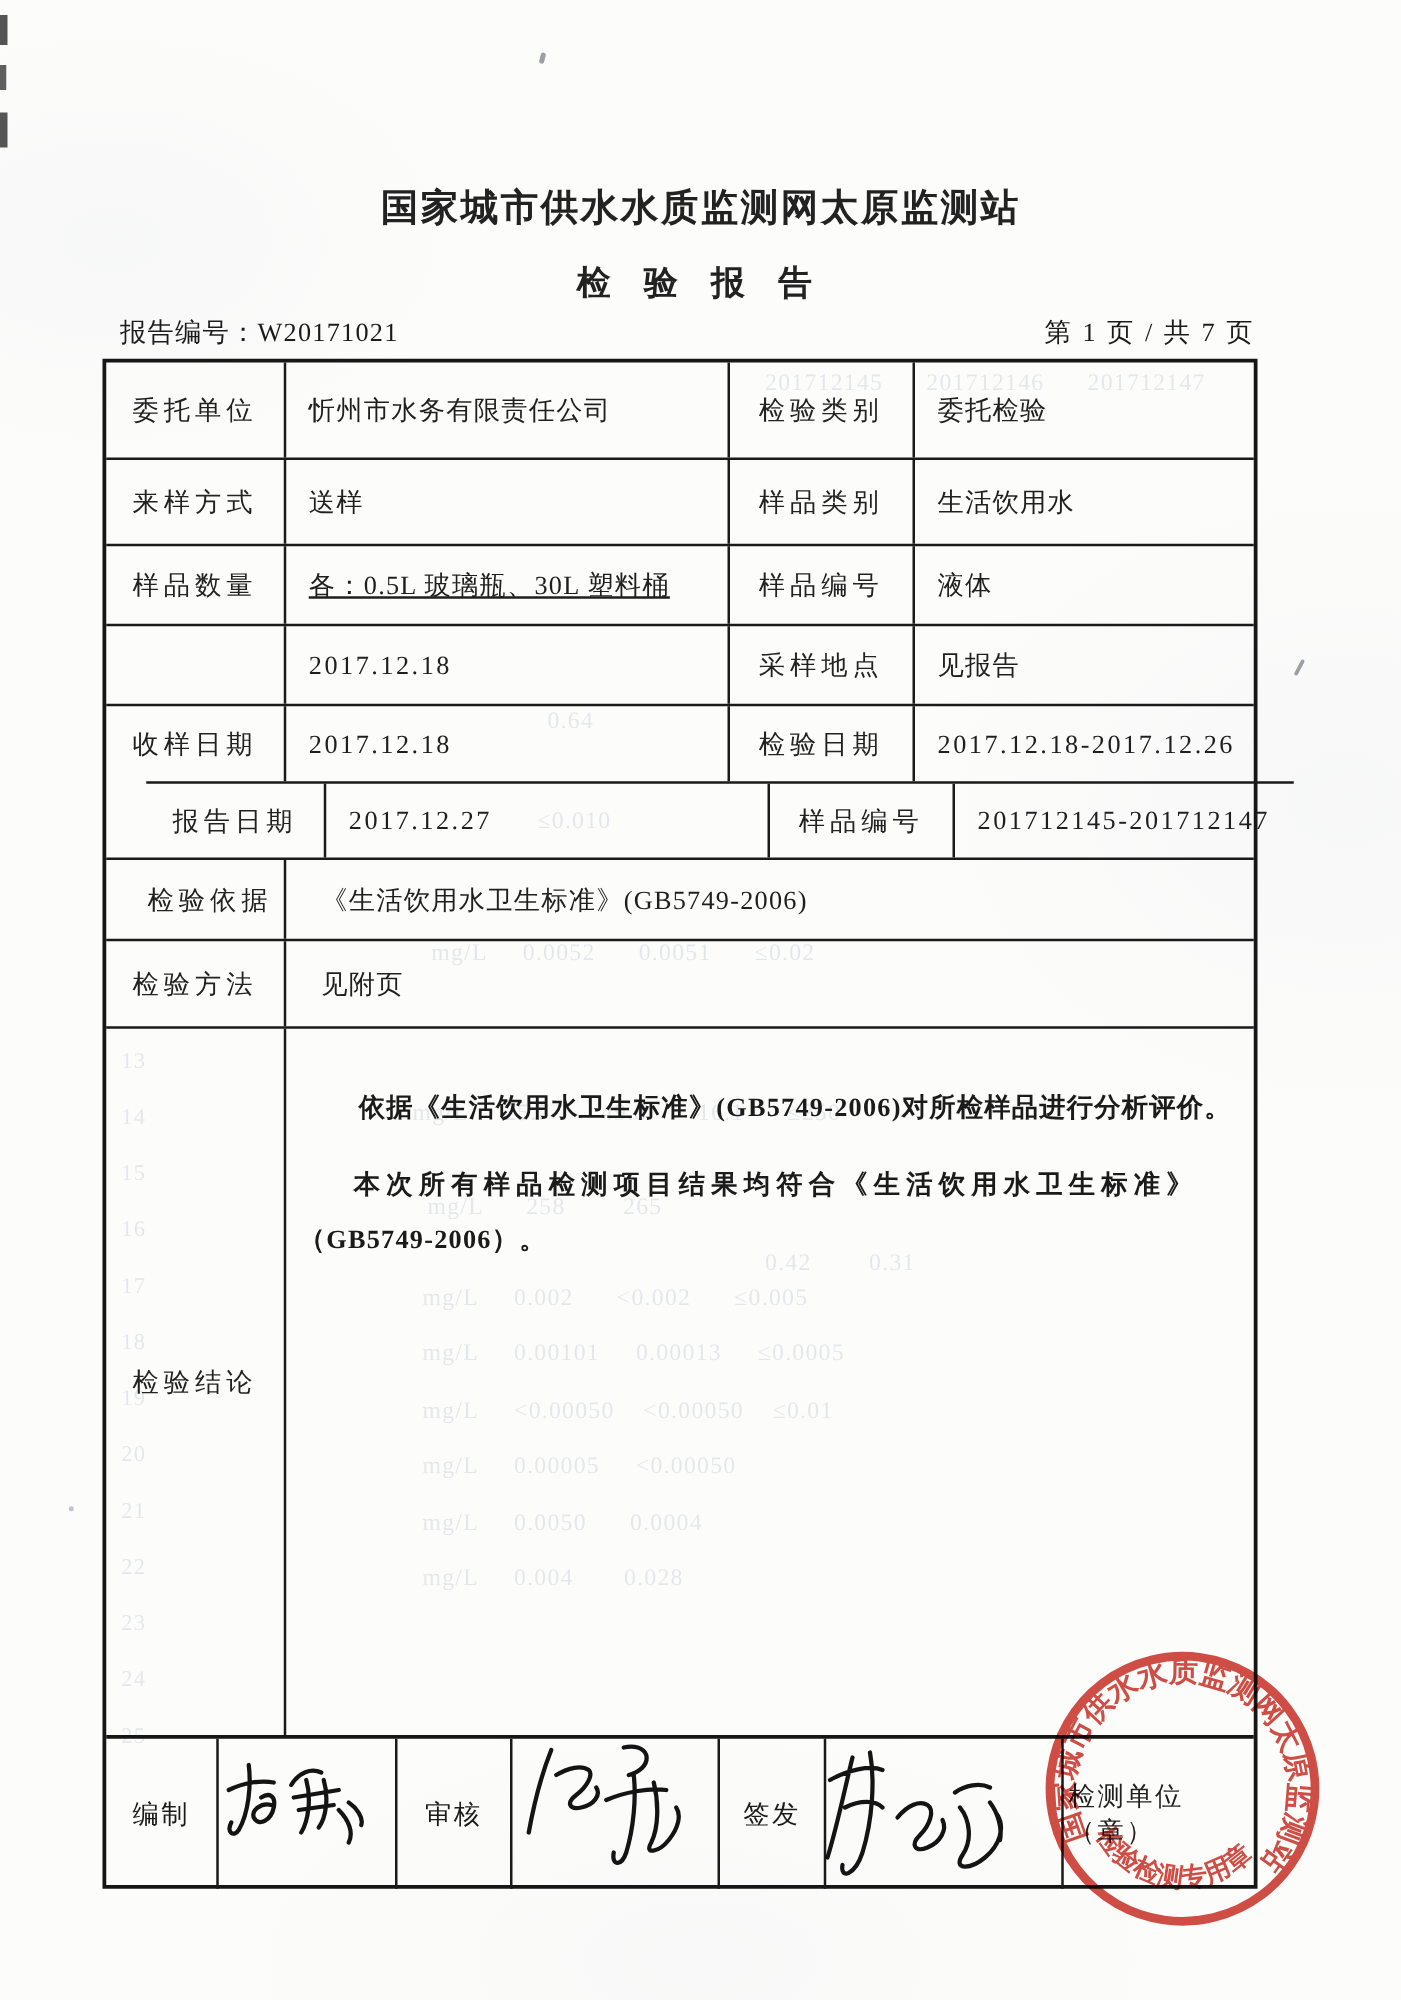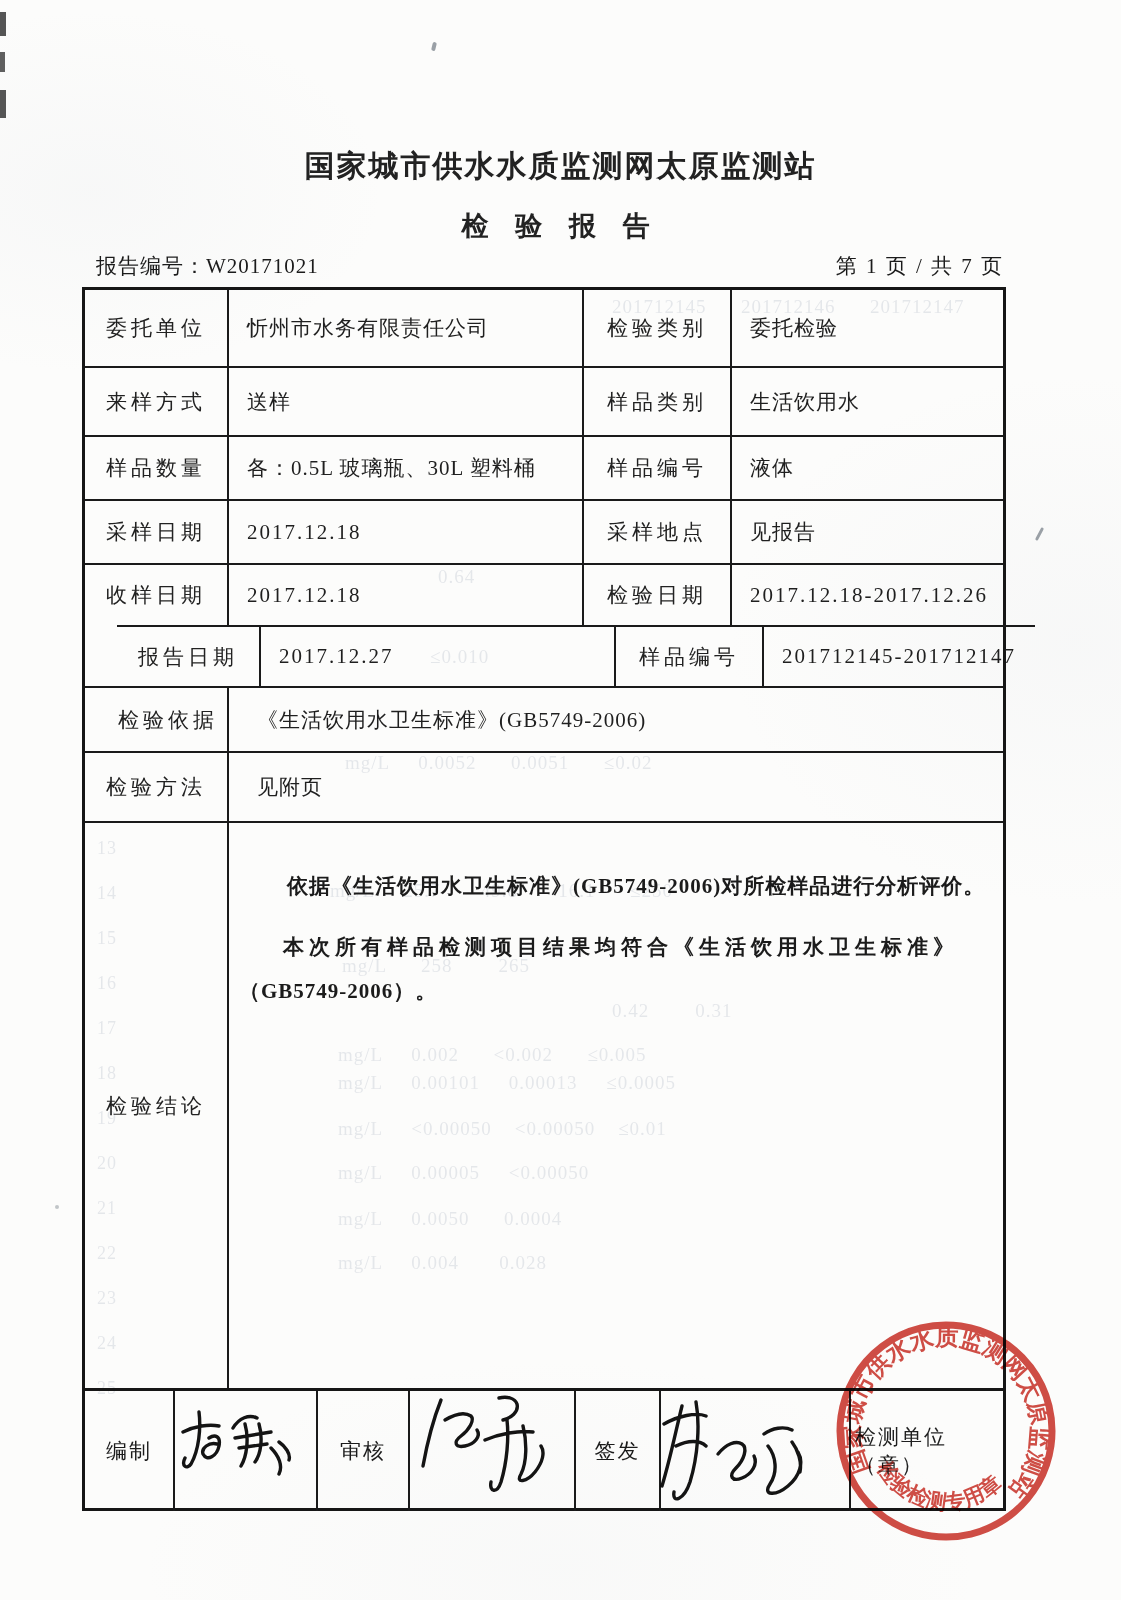--- a/index.html
+++ b/index.html
@@ -62,21 +62,21 @@
 <div class="page">
 
   <div>
     <div class="g" style="left:612px;top:296px;">201712145      201712146      201712147</div>
     <div class="g" style="left:438px;top:566px;">0.64</div>
     <div class="g" style="left:430px;top:646px;">≤0.010</div>
     <div class="g" style="left:345px;top:752px;">mg/L     0.0052      0.0051      ≤0.02</div>
     <div class="g" style="left:330px;top:880px;">mg/L     25.7       49.8       16.1      ≤250</div>
     <div class="g" style="left:342px;top:955px;">mg/L      258        265</div>
     <div class="g" style="left:612px;top:1000px;">0.42        0.31</div>
-    <div class="g" style="left:338px;top:1028px;margin-top:16px;">mg/L     0.002      &lt;0.002      ≤0.005</div>
+    <div class="g" style="left:338px;top:1028px;">mg/L     0.002      &lt;0.002      ≤0.005</div>
     <div class="g" style="left:338px;top:1072px;">mg/L     0.00101     0.00013     ≤0.0005</div>
     <div class="g" style="left:338px;top:1118px;">mg/L     &lt;0.00050    &lt;0.00050    ≤0.01</div>
     <div class="g" style="left:338px;top:1162px;">mg/L     0.00005     &lt;0.00050</div>
     <div class="g" style="left:338px;top:1208px;">mg/L     0.0050      0.0004</div>
     <div class="g" style="left:338px;top:1252px;">mg/L     0.004       0.028</div>
     <div class="g gcol" style="left:97px;top:826px;">13
 14
 15
 16
 17
@@ -115,27 +115,26 @@
 
     <div class="row" style="top:76px;height:69px;">
       <div class="cell lbl" style="left:0;width:142px;">来样方式</div>
       <div class="cell val cb" style="left:142px;width:355px;">送样</div>
       <div class="cell lbl cb" style="left:497px;width:148px;">样品类别</div>
       <div class="cell val cb" style="left:645px;width:279px;">生活饮用水</div>
     </div>
 
     <div class="row" style="top:145px;height:64px;">
       <div class="cell lbl" style="left:0;width:142px;">样品数量</div>
-      <div class="cell val cb" style="left:142px;width:401px;">各：0.5L 玻璃瓶、30L 塑料桶</div>
+      <div class="cell val cb" style="left:142px;width:401px;text-decoration:underline;">各：0.5L 玻璃瓶、30L 塑料桶</div>
       <div class="cell lbl cb" style="left:497px;width:148px;">样品编号</div>
       <div class="cell val cb" style="left:645px;width:279px;">液体</div>
     </div>
 
     <div class="row" style="top:209px;height:64px;">
-      <div class="cell lbl" style="left:0;width:142px;">采样日期</div>
       <div class="cell val num cb" style="left:142px;width:355px;">2017.12.18</div>
       <div class="cell lbl cb" style="left:497px;width:148px;">采样地点</div>
       <div class="cell val cb" style="left:645px;width:279px;">见报告</div>
     </div>
 
     <div class="row" style="top:273px;height:62px;">
       <div class="cell lbl" style="left:0;width:142px;">收样日期</div>
       <div class="cell val num cb" style="left:142px;width:355px;">2017.12.18</div>
       <div class="cell lbl cb" style="left:497px;width:148px;">检验日期</div>
       <div class="cell val num cb" style="left:645px;width:279px;">2017.12.18-2017.12.26</div>

